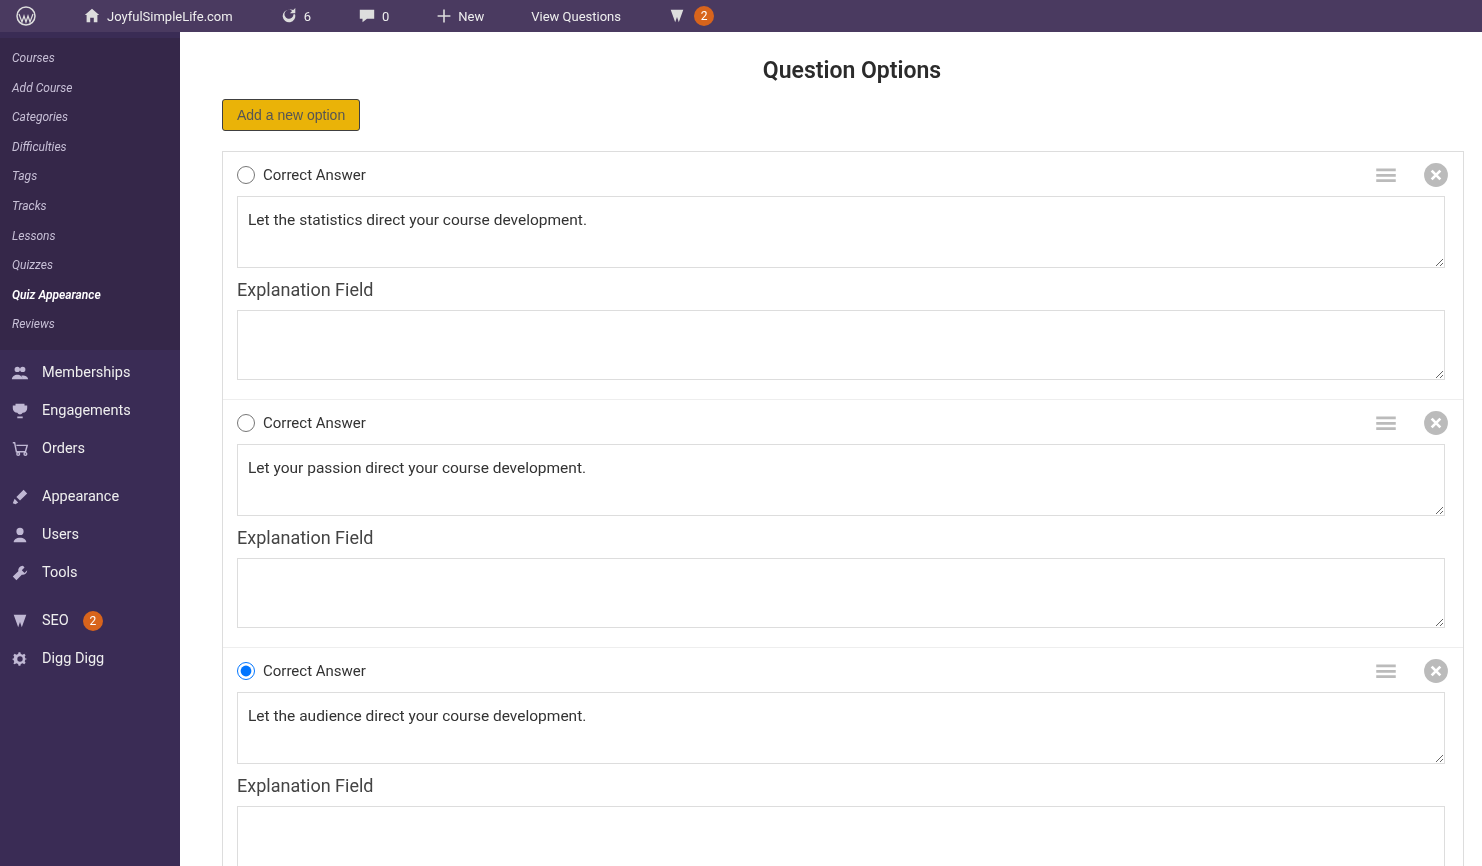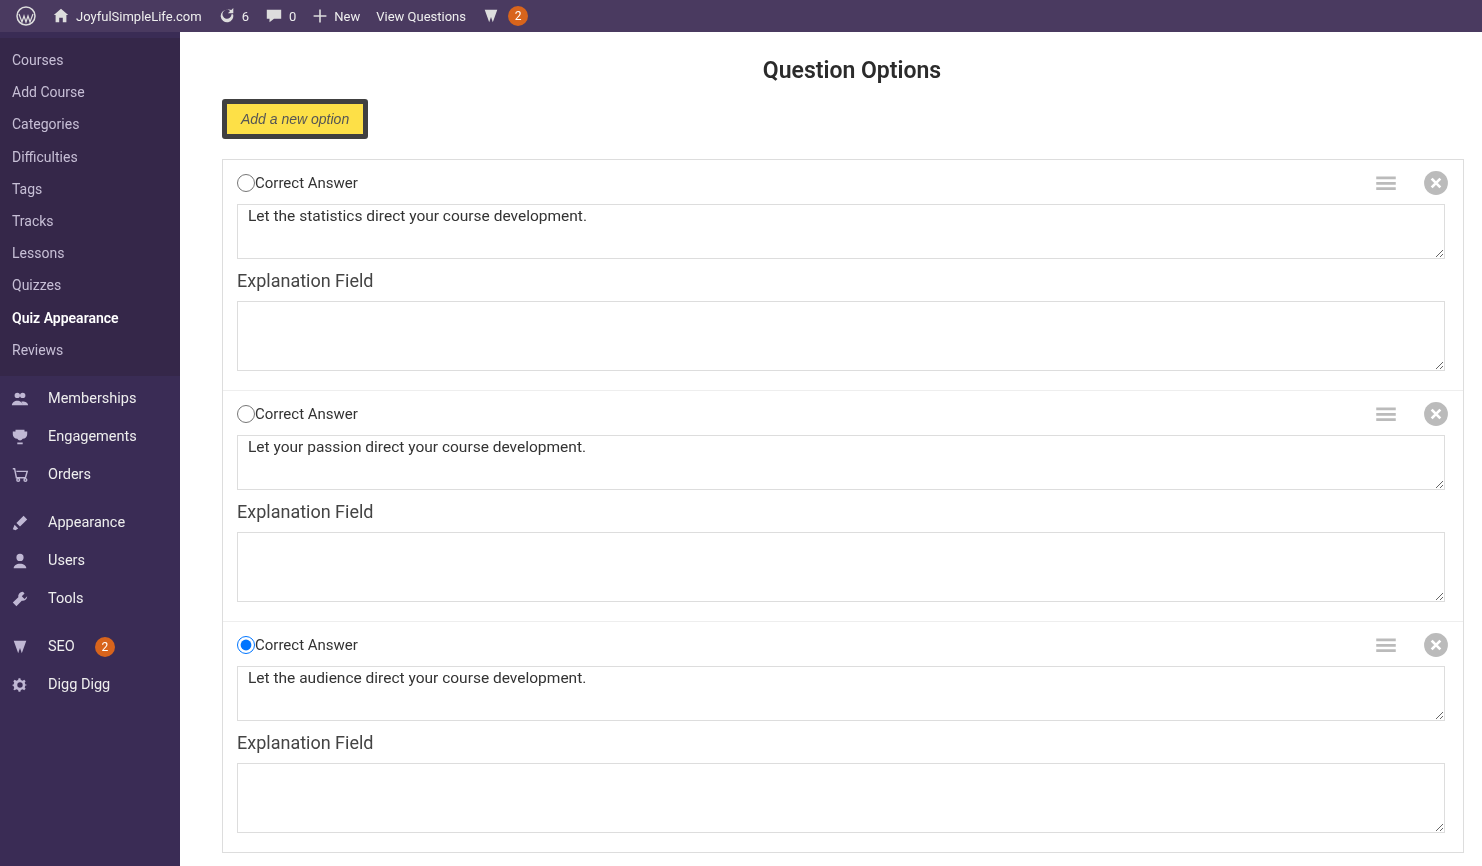--- a/index.html
+++ b/index.html
@@ -16,20 +16,21 @@
     position: fixed;
     top: 0; left: 0; right: 0;
     height: 32px;
     background: #4a3a60;
     color: #ddd;
     display: flex;
     align-items: center;
     z-index: 1000;
     font-size: 13px;
     padding: 0 8px;
+    gap: 31px;
   }
   .admin-bar .ab-item {
     display: flex;
     align-items: center;
     gap: 6px;
     padding: 0 8px;
     height: 100%;
     cursor: pointer;
     color: #eee;
   }
@@ -58,29 +59,30 @@
   }
   .sidebar .sub-items {
     background: #352749;
     padding: 6px 0 10px 0;
     margin-bottom: 4px;
   }
   .sidebar .sub-item {
     display: block;
     padding: 7px 12px;
     color: #c7bfd6;
-    font-size: 14px;
+    font-size: 12px;
     cursor: pointer;
     line-height: 1.3;
+    font-style: italic;
   }
   .sidebar .sub-item.active { color: #fff; font-weight: 600; }
   .sidebar .menu-item {
     display: flex;
     align-items: center;
-    gap: 18px;
+    gap: 12px;
     padding: 9px 10px;
     color: #eee;
     font-size: 14.5px;
     cursor: pointer;
   }
   .sidebar .menu-item .mi-icon {
     width: 20px; height: 20px;
     display: flex; align-items: center; justify-content: center;
     color: #c0b8d4;
   }
@@ -106,61 +108,61 @@
   }
   .main h2 {
     font-size: 23px;
     font-weight: 600;
     color: #2b2b2b;
     margin-bottom: 15px;
     text-align: center;
   }
   .btn {
     display: inline-block;
-    background: #fde047;
-    border: 5px solid #404040;
+    background: #eab308;
+    border: 1px solid #404040;
     color: #555;
     padding: 7px 14px;
     font-size: 14px;
     border-radius: 3px;
     cursor: pointer;
     margin-bottom: 20px;
-    font-style: italic;
   }
   .options-panel {
     border: 1px solid #ddd;
     margin-right: 18px;
     background: #fff;
   }
   .option-block {
     border-bottom: 1px solid #eee;
     padding: 14px 18px 16px 14px;
     position: relative;
   }
   .option-block:last-child { border-bottom: none; }
   .option-header {
     display: flex;
     align-items: center;
+    gap: 8px;
     margin-bottom: 12px;
   }
   .option-header .radio { width: 18px; height: 18px; }
   .option-header label { font-size: 15px; color: #333; }
   .option-actions {
     position: absolute;
     top: 10px; right: 14px;
     display: flex; gap: 24px; align-items: center;
   }
   .option-actions .act { color: #bbb; cursor: pointer; }
   .option-actions svg { width: 26px; height: 26px; }
 
   .option-textarea {
     width: 100%;
-    height: 55px;
+    height: 72px;
     border: 1px solid #ddd;
-    padding: 1px 10px;
+    padding: 13px 10px;
     font-size: 15.5px;
     color: #333;
     resize: both;
     font-family: inherit;
     line-height: 1.3;
   }
   .explain-label {
     font-size: 18px;
     color: #444;
     margin: 8px 0 10px 0;

